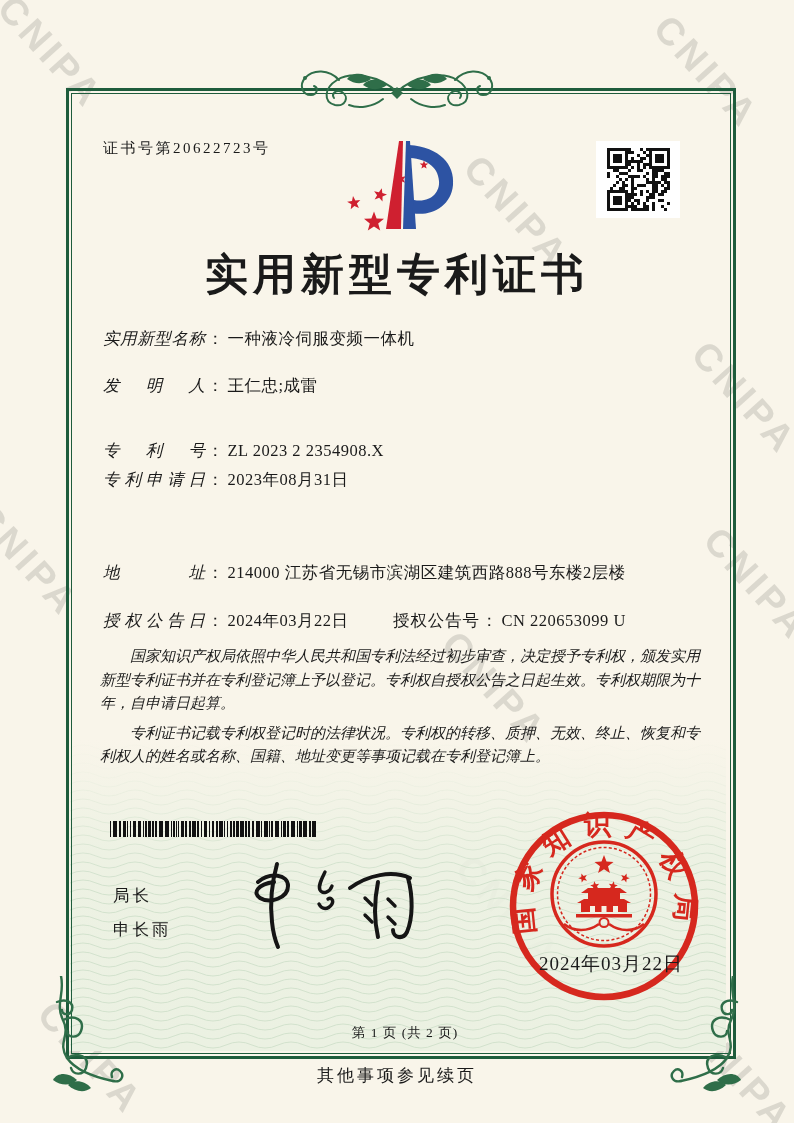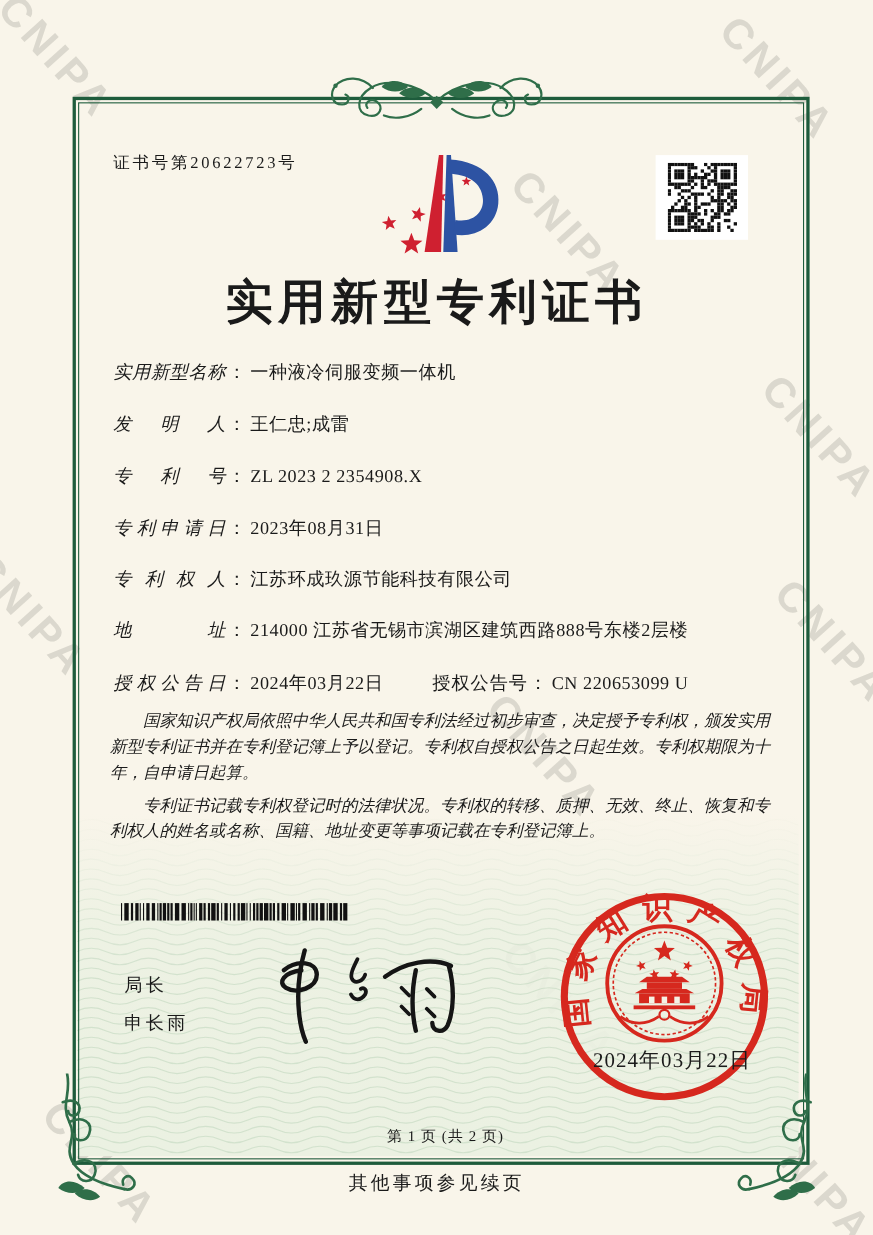--- a/index.html
+++ b/index.html
@@ -416,28 +416,25 @@
   </div>
 
   <div class="title">实用新型专利证书</div>
 
   <div class="row" style="top:328px">
     <span class="flabel">实用新型名称</span><span class="colon">：</span><span class="fvalue">一种液冷伺服变频一体机</span>
   </div>
   <div class="row" style="top:375px">
     <span class="flabel">发明人</span><span class="colon">：</span><span class="fvalue">王仁忠;成雷</span>
   </div>
-  <div class="row" style="top:422px">
+  <div class="row" style="top:440px">
     <span class="flabel">专利号</span><span class="colon">：</span><span class="fvalue">ZL 2023 2 2354908.X</span>
   </div>
   <div class="row" style="top:469px">
     <span class="flabel">专利申请日</span><span class="colon">：</span><span class="fvalue">2023年08月31日</span>
-  </div>
-  <div class="row" style="top:516px">
-    <span class="flabel">专利权人</span><span class="colon">：</span><span class="fvalue">江苏环成玖源节能科技有限公司</span>
   </div>
   <div class="row" style="top:562px">
     <span class="flabel">地址</span><span class="colon">：</span><span class="fvalue">214000 江苏省无锡市滨湖区建筑西路888号东楼2层楼</span>
   </div>
   <div class="row" style="top:610px">
     <span class="flabel">授权公告日</span><span class="colon">：</span><span class="fvalue">2024年03月22日</span>
     <span class="pair2">
       <span class="flabel2">授权公告号</span><span class="colon">：</span><span class="fvalue">CN 220653099 U</span>
     </span>
   </div>

